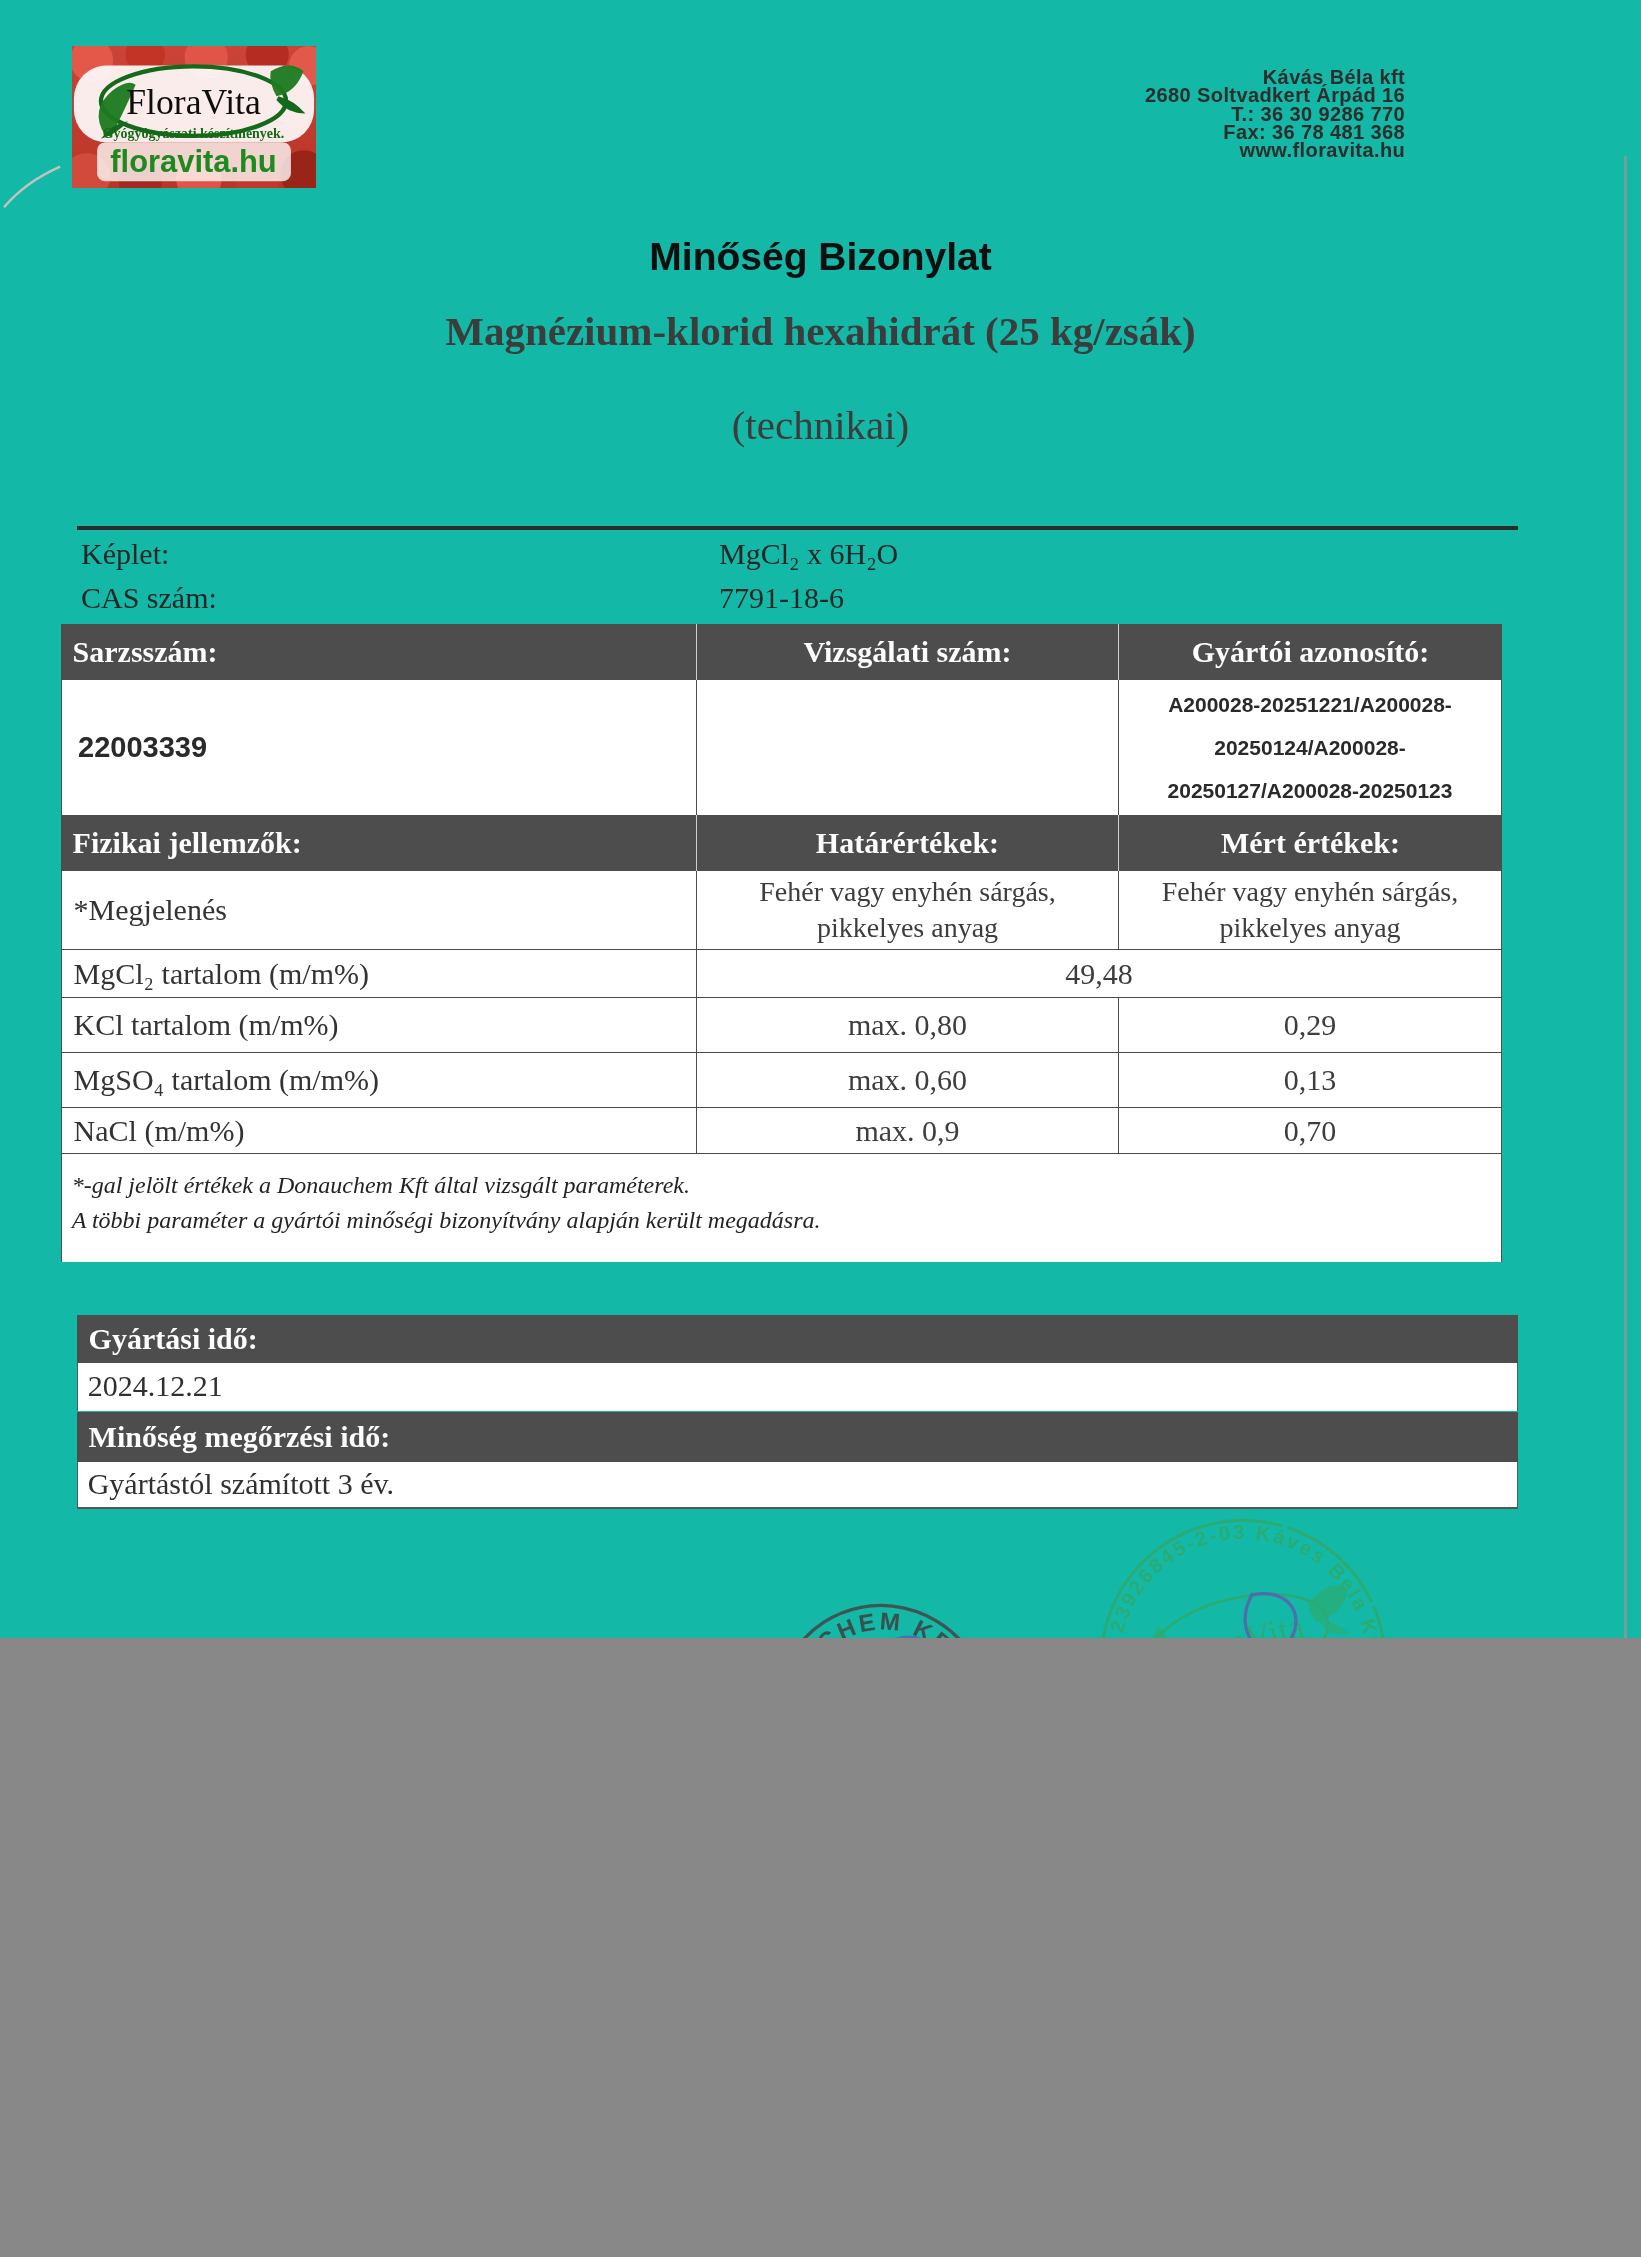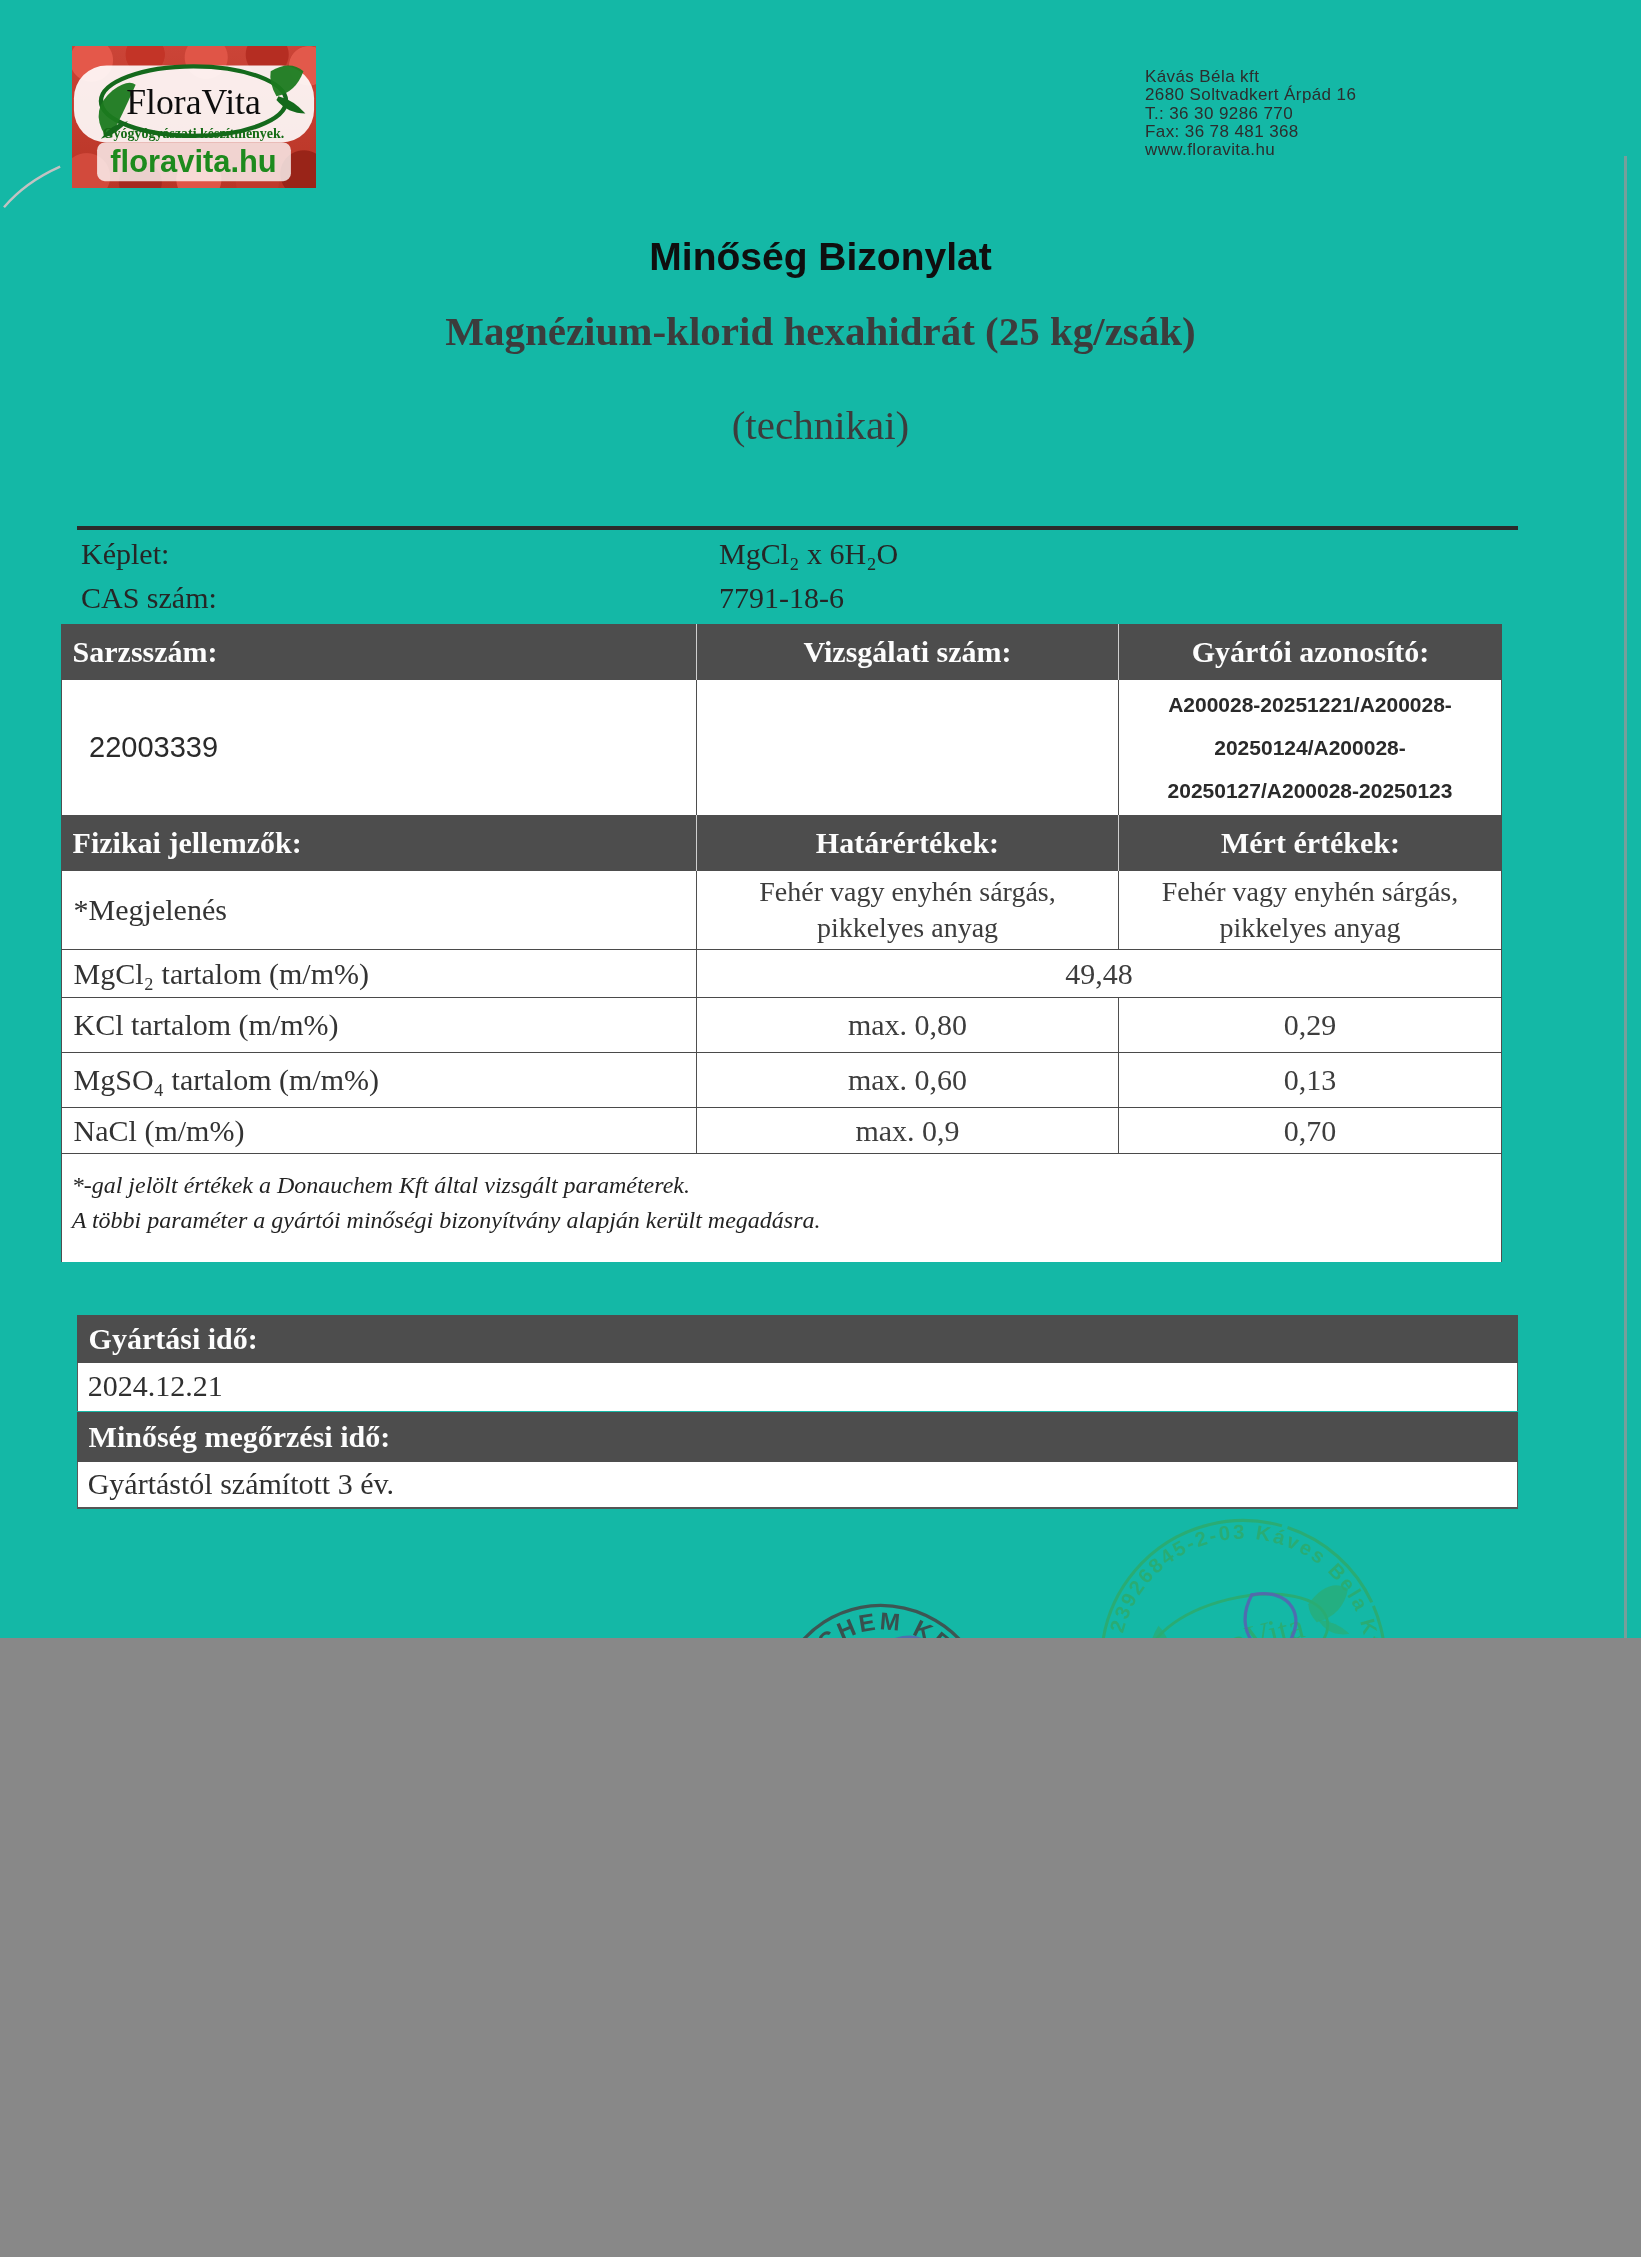--- a/index.html
+++ b/index.html
@@ -21,22 +21,22 @@
       radial-gradient(circle at 28% 96%, #a52a1f 0 21px, rgba(0,0,0,0) 22px),
       radial-gradient(circle at 52% 94%, #e05547 0 22px, rgba(0,0,0,0) 23px),
       radial-gradient(circle at 76% 96%, #c0392b 0 21px, rgba(0,0,0,0) 22px),
       radial-gradient(circle at 95% 90%, #992418 0 23px, rgba(0,0,0,0) 24px),
       linear-gradient(#cb4437,#b93526);
   }
   .logo svg{position:absolute;left:0;top:0;}
   
   .contact{
     position:absolute; left:1145px; top:68px;
-    font-family:"Liberation Sans", sans-serif; font-weight:normal;
-    font-size:17px; line-height:18.3px; color:#2d2d2d; letter-spacing:0.4px;
+    font-family:"Liberation Sans", sans-serif; font-weight:bold;
+    font-size:20px; line-height:18.3px; color:#2d2d2d; letter-spacing:0.4px;text-align:right;
   }
   
   .doc-type{
     position:absolute; left:0; top:235px; width:1641px; text-align:center;
     font-family:"Liberation Sans", sans-serif; font-weight:bold;
     font-size:39px; color:#0f0f0f;
   }
   .product-title{
     position:absolute; left:0; top:307px; width:1641px; text-align:center;
     font-weight:bold; font-size:41px; color:#3c3c3c;
@@ -61,22 +61,22 @@
     color:#fdfdfd; font-weight:bold; font-size:30px; box-sizing:border-box;
   }
   .hdr .c1{padding-left:11.6px; border-right:1.9px solid #cfcfcf;}
   .hdr .c2{text-align:center; border-right:1.9px solid #cfcfcf;}
   .hdr .c3{text-align:center;}
   .wrow{background:#fff;}
   .wrow .cell{box-sizing:border-box; border-right:1.9px solid #4f4f4f;}
   .wrow .cell:first-child{border-left:1.9px solid #4f4f4f;}
   .wrow .cell:last-child{border-right:1.9px solid #4f4f4f;}
   .brow{height:135px; border-bottom:0;}
-  .brow .c1{display:flex; align-items:center; padding-left:27px;
-    font-family:"Liberation Sans", sans-serif; font-weight:normal; font-size:29px; color:#2a2a2a;}
+  .brow .c1{display:flex; align-items:center; padding-left:16px;
+    font-family:"Liberation Sans", sans-serif; font-weight:bold; font-size:29px; color:#2a2a2a;}
   .brow .c3{display:flex; align-items:center; justify-content:center; padding:3.9px 13.5px;
     font-family:"Liberation Sans", sans-serif; font-weight:bold; font-size:21px;
     line-height:43px; color:#2a2a2a; text-align:center; overflow-wrap:break-word; word-break:normal;}
   .arow{height:79px; border-bottom:1.9px solid #4a4a4a;}
   .arow .c1{display:flex; align-items:center; padding-left:11.6px; font-size:30px; color:#333;}
   .arow .c2,.arow .c3{display:flex; align-items:center; justify-content:center;
     text-align:center; font-size:28px; line-height:36px; color:#3d3d3d; padding:0 15.4px;}
   .drow{border-bottom:1.9px solid #4a4a4a;}
   .drow .c1{display:flex; align-items:center; padding-left:11.6px; font-size:30px; color:#333;}
   .drow .c2,.drow .c3{display:flex; align-items:center; justify-content:center; font-size:30px; color:#3d3d3d;}

